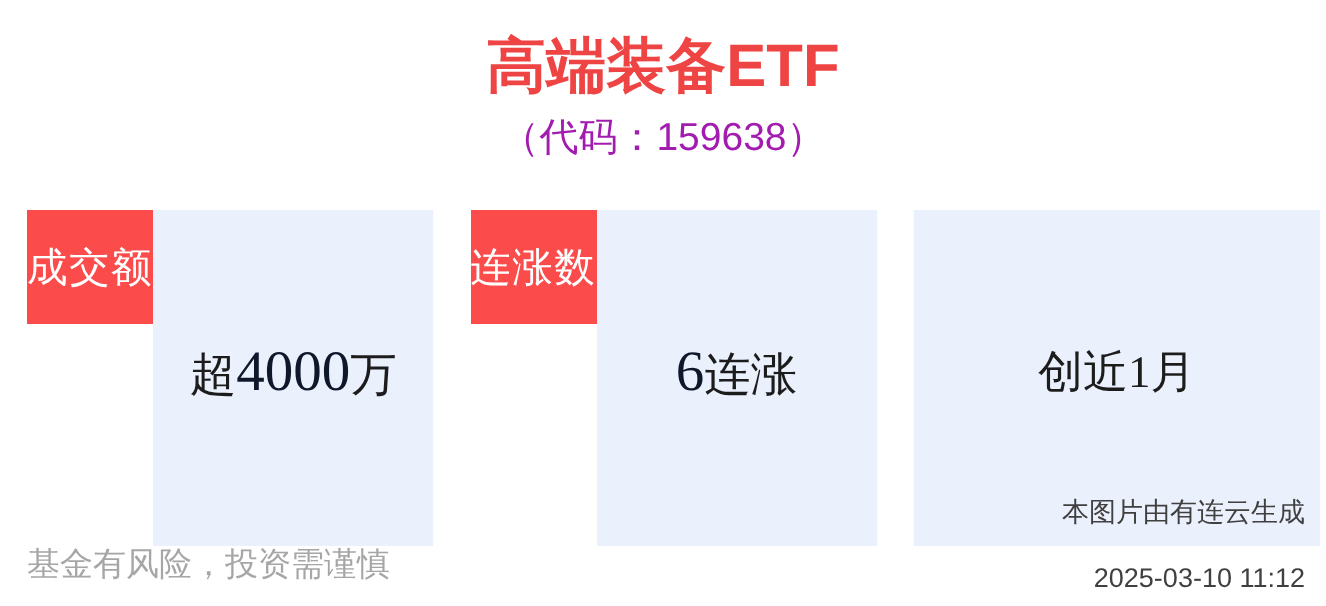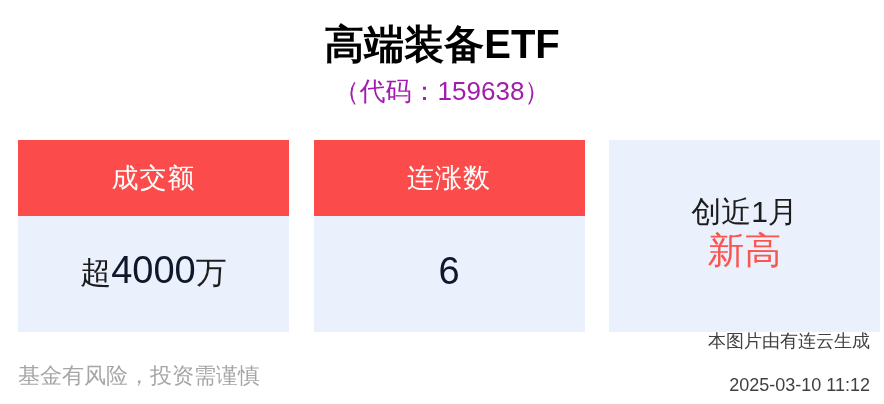--- a/index.html
+++ b/index.html
@@ -25,21 +25,21 @@
   .title-block {
     position: absolute;
     top: 18px;
     left: 0;
     width: 884px;
     text-align: center;
   }
   .main-title {
     font-size: 40px;
     font-weight: bold;
-    color: #000000;
+    color: #ef4444;
     letter-spacing: 0px;
     line-height: 52px;
     white-space: nowrap;
   }
   .sub-title {
     margin-top: 4px;
     font-size: 26px;
     font-weight: normal;
     color: #a21caf;
     line-height: 34px;
@@ -53,24 +53,25 @@
     left: 18px;
     width: 862px;
     height: 192px;
     display: flex;
     flex-direction: row;
     justify-content: space-between;
     align-items: flex-start;
   }
   .card {
     width: 271px;
-    height: 192px;
-    display: flex;
-    flex-direction: column;
+    height: 224px;
+    display: flex;
+    flex-direction: row;
     overflow: hidden;
+    font-family: Liberation Serif, serif;
   }
   .card-header {
     height: 76px;
     background: #fb4b4b;
     display: flex;
     align-items: center;
     justify-content: center;
   }
   .card-header-label {
     color: #ffffff;
@@ -183,29 +184,29 @@
     </div>
 
     <div class="card">
       <div class="card-header">
         <span class="card-header-label">连涨数</span>
       </div>
       <div class="card-body">
         <div class="value-line">
           <span class="val-plain"></span>
           <span class="val-accent">6</span>
+          <span class="val-plain">连涨</span>
         </div>
       </div>
     </div>
 
     <div class="card">
       <div class="card-body">
         <div class="stack">
           <span class="line-top">创近1月</span>
-          <span class="line-bottom">新高</span>
         </div>
       </div>
     </div>
 
   </div>
 
   <div class="footer-left">基金有风险，投资需谨慎</div>
 
   <div class="footer-right">
     <div class="src">本图片由有连云生成</div>

